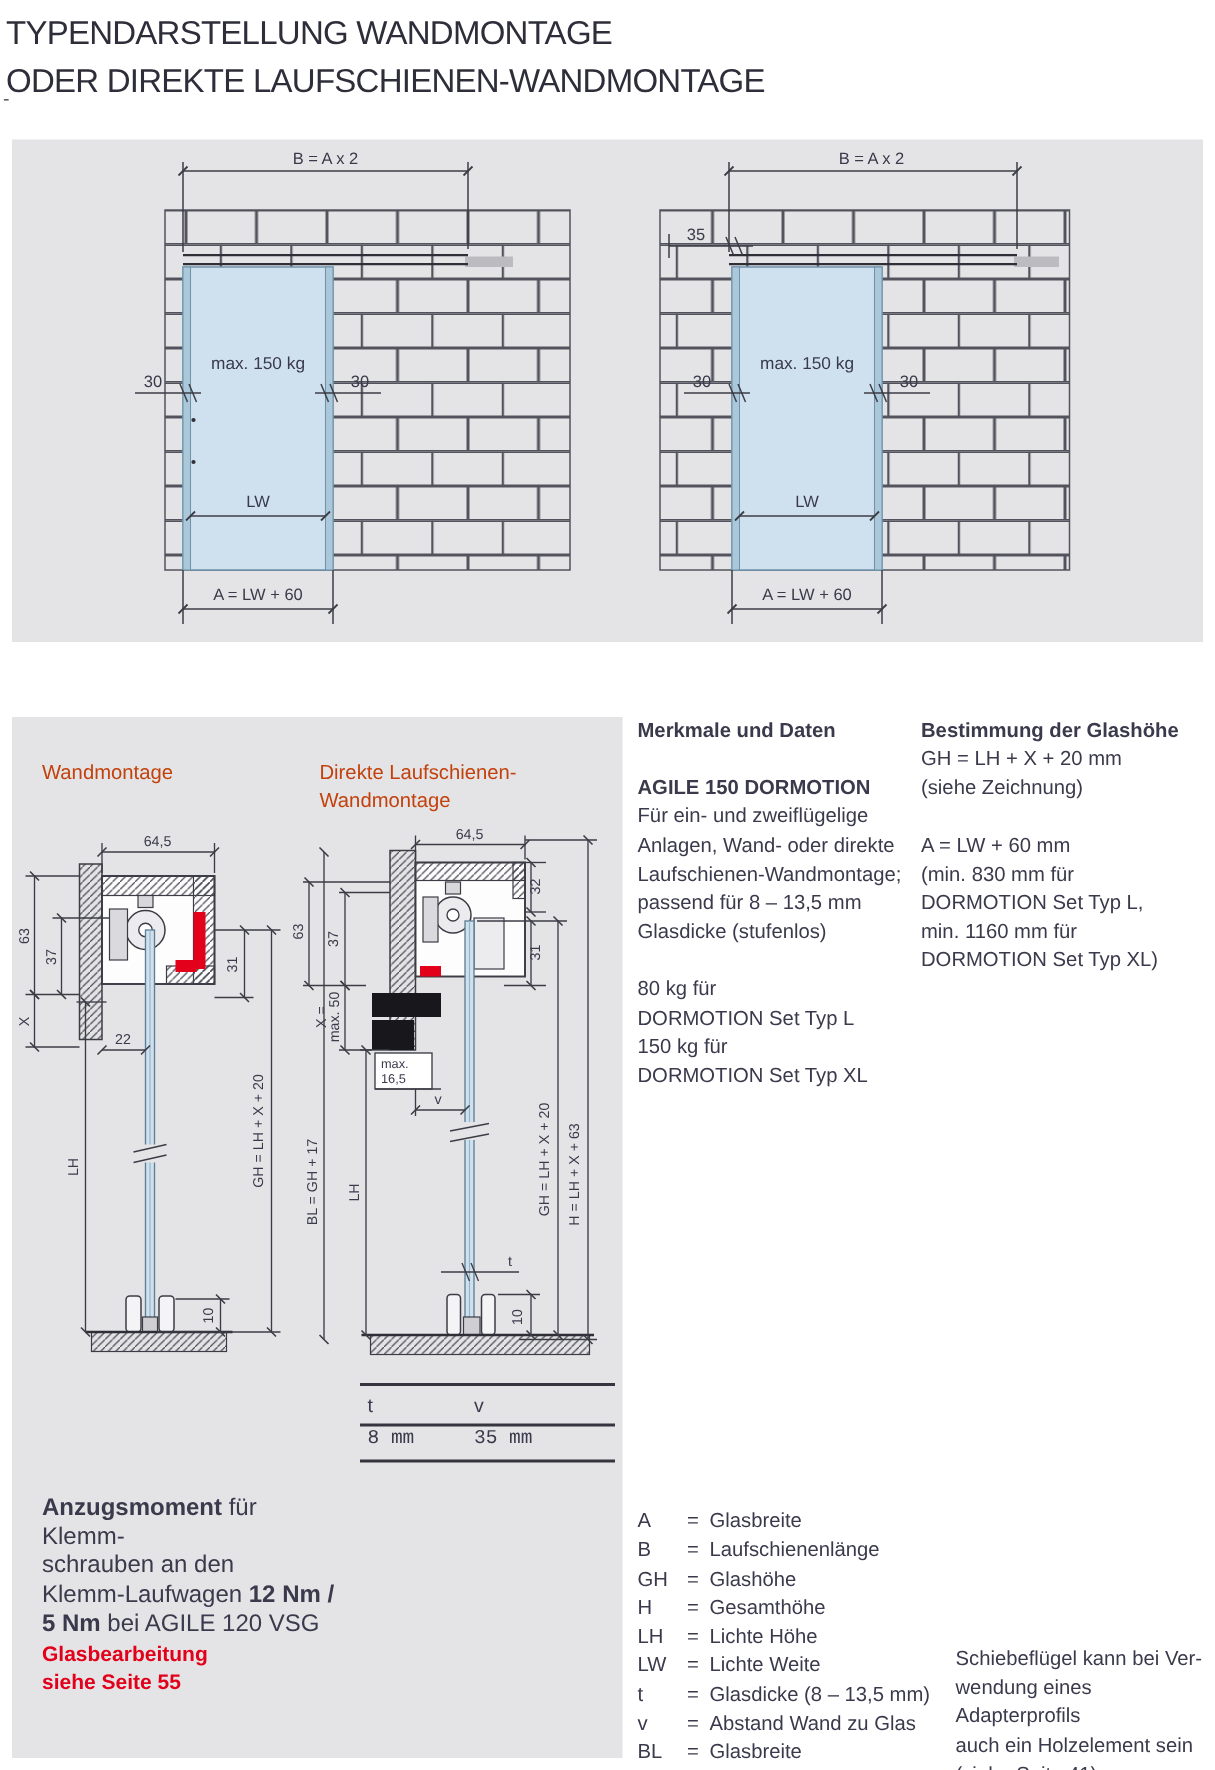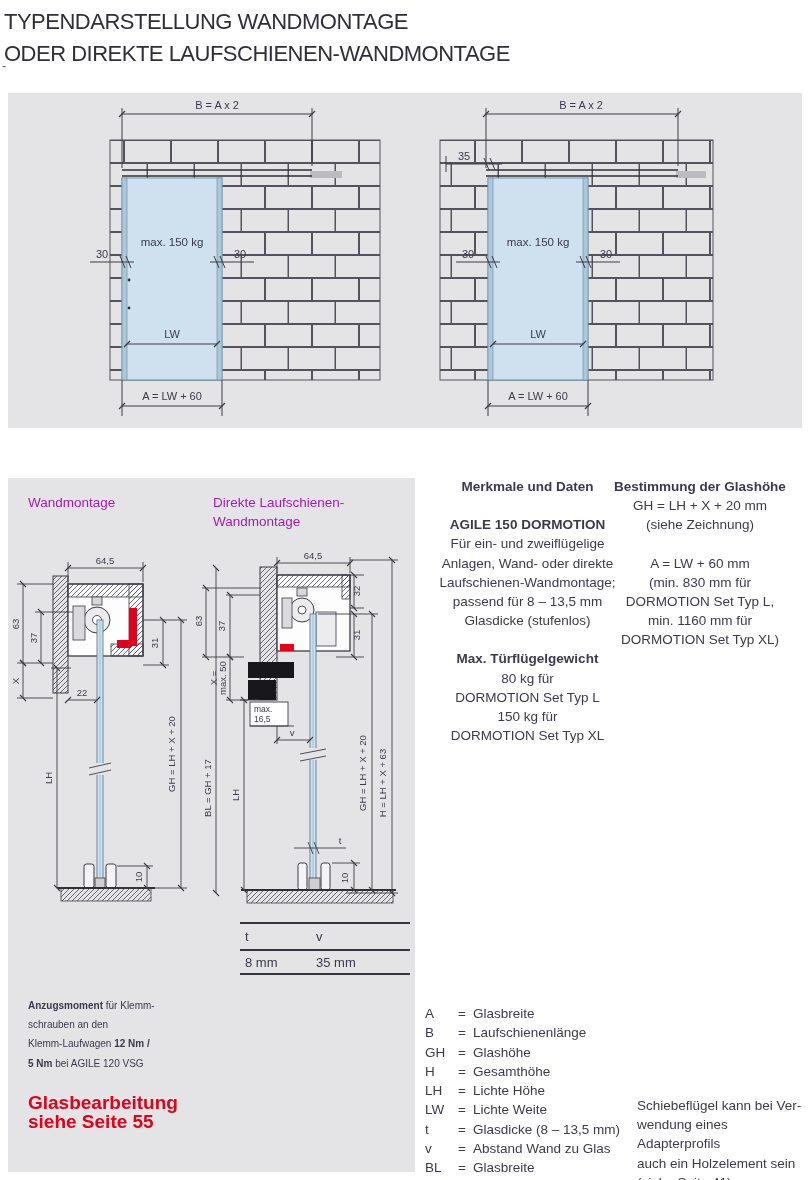--- a/index.html
+++ b/index.html
@@ -4,35 +4,35 @@
 <style>
   * { margin:0; padding:0; box-sizing:border-box; }
   html,body { width:810px; height:1180px; background:#fff; font-family:"Liberation Sans",sans-serif; color:#3a3a4c; }
   .abs { position:absolute; }
   #page { position:relative; width:810px; height:1180px; overflow:hidden; background:#fff; }
   .title { left:4px; top:6px; font-size:22px; line-height:32px; letter-spacing:-0.5px; color:#2e2e3a; white-space:pre-line; font-weight:400; }
   .stray { left:2px; top:58px; font-size:13px; color:#55555f; }
   .panel { background:#e4e4e6; }
   #panel-top { left:8px; top:93px; width:794px; height:335px; }
   #panel-bottom { left:8px; top:478px; width:407px; height:694px; }
-  .sec-title { font-size:13.5px; line-height:18.5px; color:#a21caf; white-space:pre-line; }
-  .body-col { font-size:13.5px; line-height:19.2px;text-align:center; }
+  .sec-title { font-size:13.5px; line-height:18.5px; color:#c2410c; white-space:pre-line;margin-top:12px; }
+  .body-col { font-size:13.5px; line-height:19.2px; }
   .body-col .hd { font-weight:700; }
   .ml { white-space:pre-line; }
   .gap { height:19px; }
   
   #glass-table { left:240px; top:922px; width:170px; border-top:2px solid #35353f; font-size:13px; }
   #glass-table .tr { display:flex; border-bottom:2px solid #35353f; }
   #glass-table .tr.head { height:27px; align-items:center; }
-  #glass-table .tr.row { height:24px; align-items:center; }
+  #glass-table .tr.row { height:24px; align-items:flex-start;font-family:Liberation Mono, monospace; }
   #glass-table .c1 { width:72px; padding-left:5px; }
   #glass-table .c2 { width:98px; padding-left:4px; }
   
-  #torque-note { left:28px; top:996px; width:195px; font-size:10px; line-height:19.2px; }
-  #glass-note { left:28px; top:1093px; font-size:19px; line-height:19.2px; font-weight:700; color:#e2001a; white-space:pre-line; }
+  #torque-note { left:28px; top:996px; width:195px; font-size:16px; line-height:19.2px; }
+  #glass-note { left:28px; top:1093px; font-size:14px; line-height:19.2px; font-weight:700; color:#e2001a; white-space:pre-line; }
   
   #legend { left:425px; top:1004px; font-size:13.5px; line-height:19.3px; }
   .lg-row { display:flex; }
   .lg-sym { width:33px; }
   .lg-eq { width:15px; }
   #adapter-note { left:637px; top:1096px; width:170px; font-size:13.5px; line-height:19.2px; white-space:pre-line; }
   
   svg { position:absolute; overflow:visible; }
   svg text { font-family:"Liberation Sans",sans-serif; fill:#3a3a4c; }
   .dim { font-size:9.5px; }
@@ -351,21 +351,20 @@
   <div class="abs body-col" style="left:425px;top:477px;width:205px">
     <div class="hd">Merkmale und Daten</div>
     <div class="gap"></div>
     <div class="hd">AGILE 150 DORMOTION</div>
     <div class="ml">Für ein- und zweiflügelige
 Anlagen, Wand- oder direkte
 Laufschienen-Wandmontage;
 passend für 8 – 13,5 mm
 Glasdicke (stufenlos)</div>
     <div class="gap"></div>
-    <div class="hd">Max. Türflügelgewicht</div>
     <div class="ml">80 kg für
 DORMOTION Set Typ L
 150 kg für
 DORMOTION Set Typ XL</div>
   </div>
 
   <div class="abs body-col" style="left:614px;top:477px;width:172px">
     <div class="hd">Bestimmung der Glashöhe</div>
     <div class="ml">GH = LH + X + 20 mm
 (siehe Zeichnung)</div>

